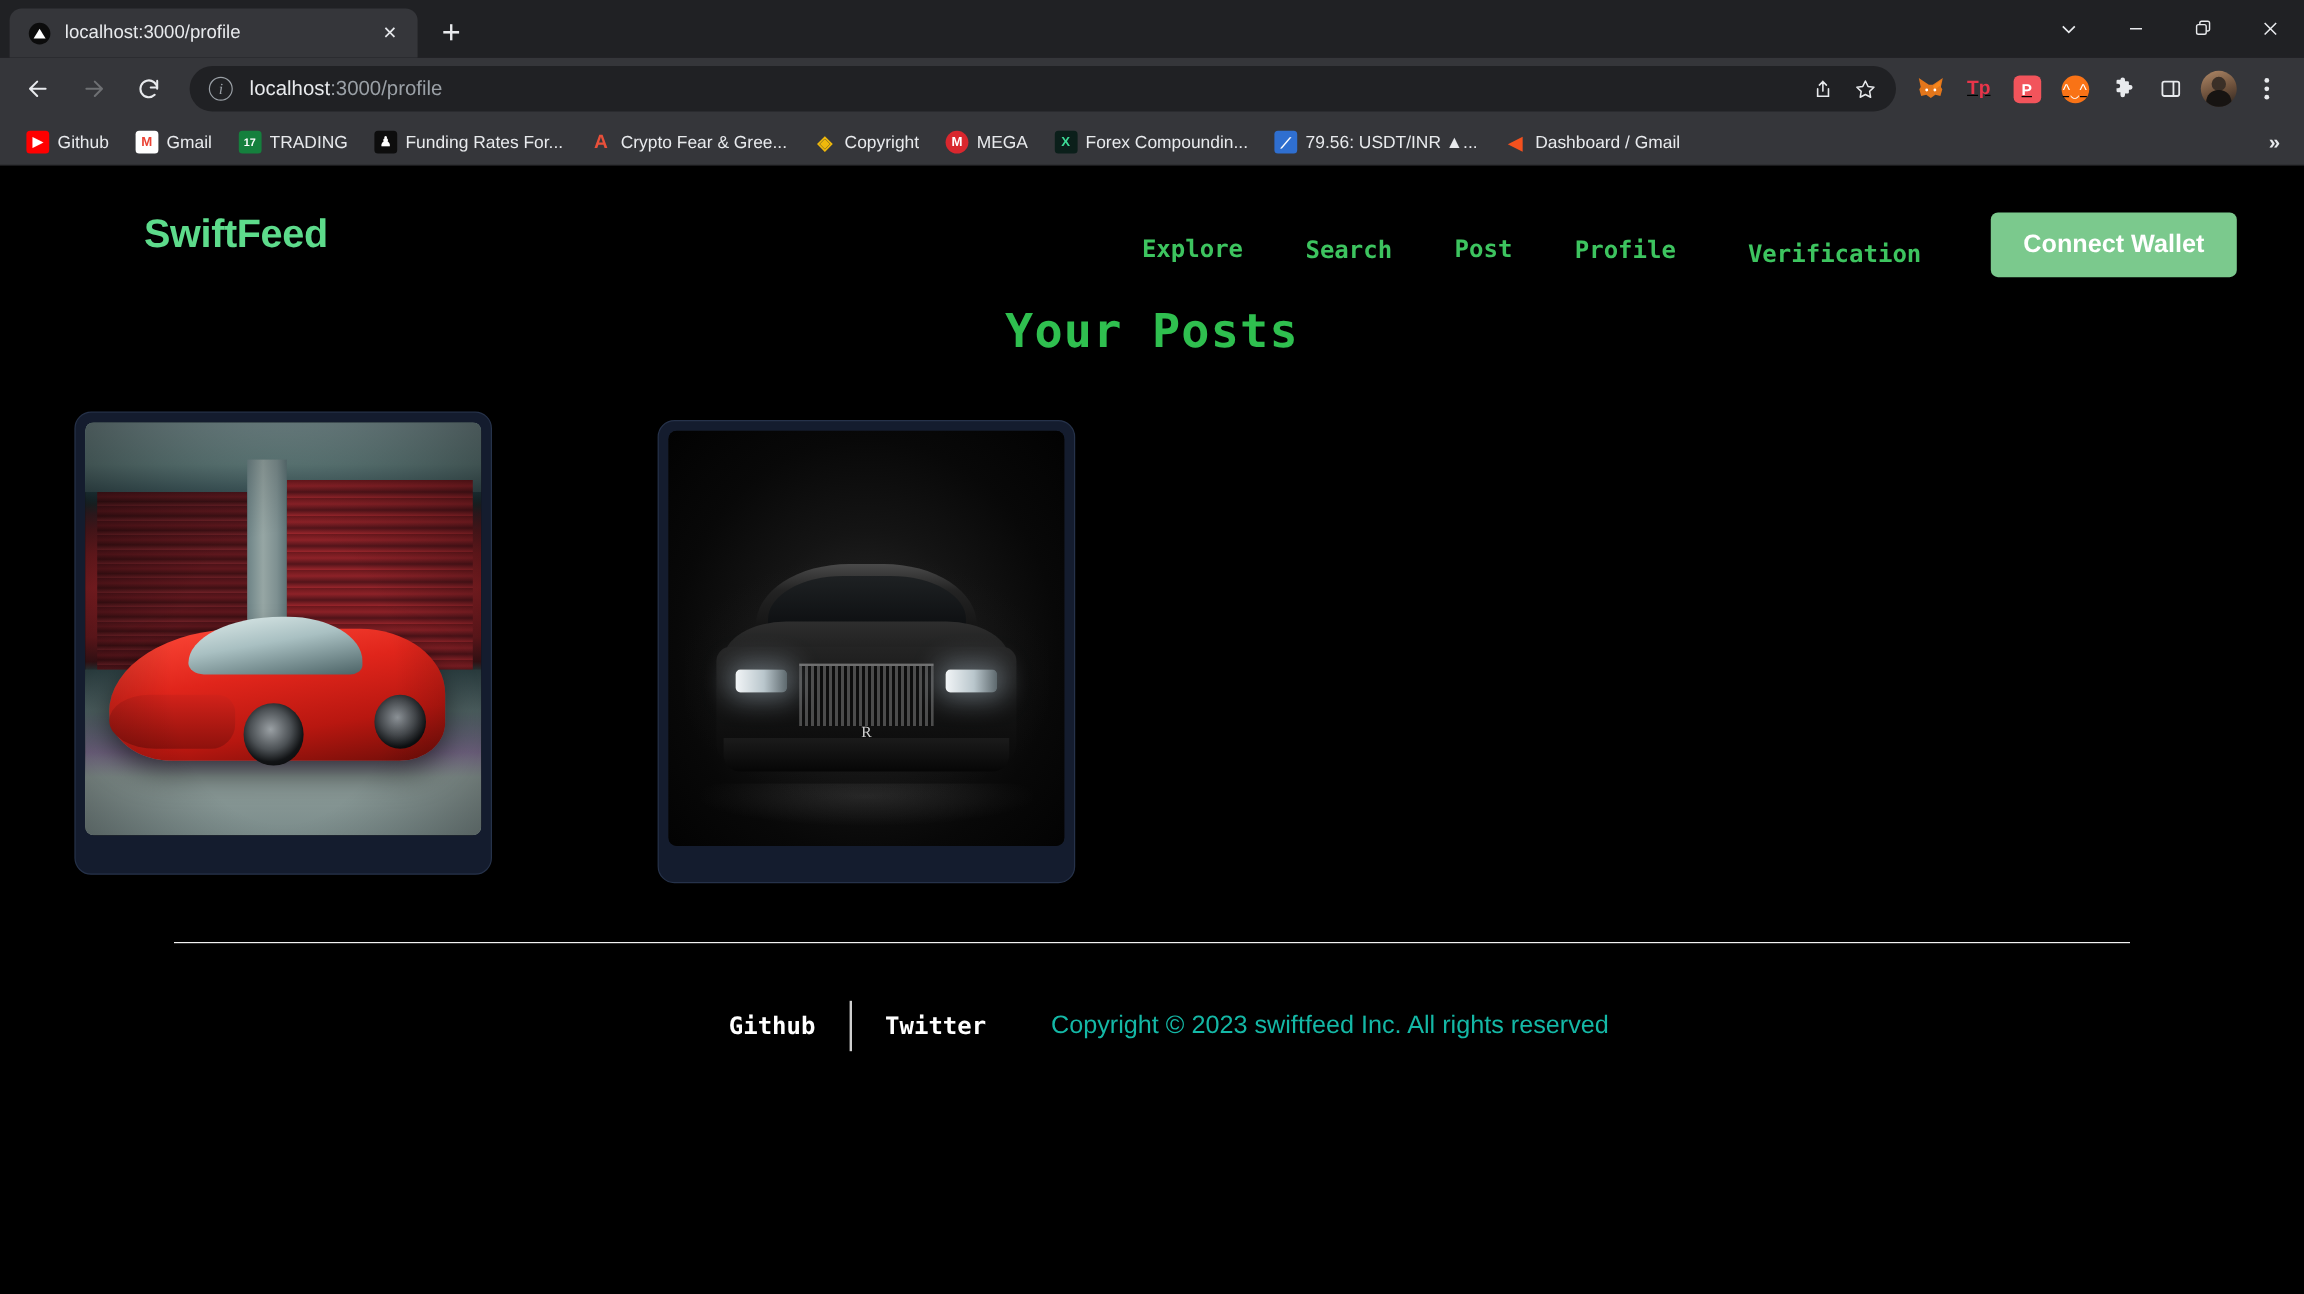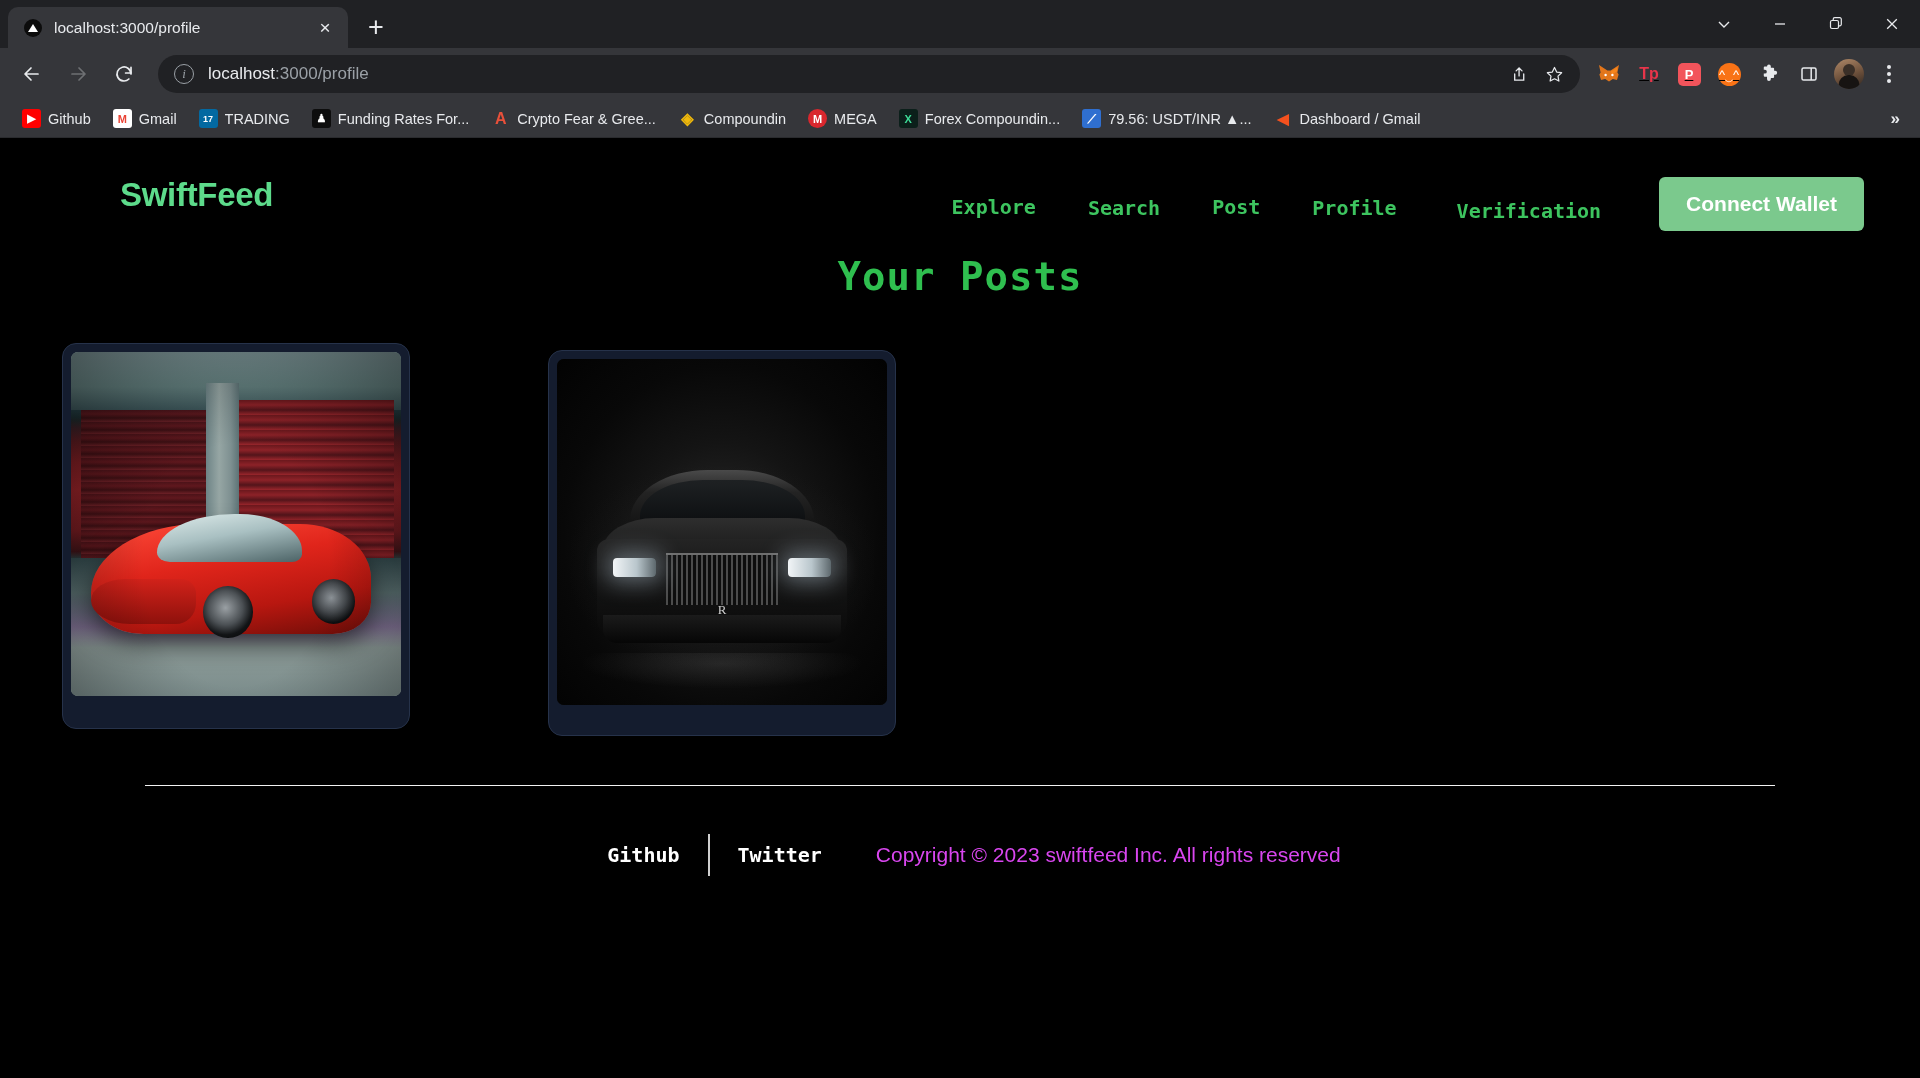--- a/index.html
+++ b/index.html
@@ -315,21 +315,21 @@
     display: flex; align-items: center; justify-content: center;
     gap: 0; margin-top: 48px;
   }
   .footer a {
     color: #fff; font-family: "DejaVu Sans Mono", monospace;
     font-size: 20px; font-weight: bold; text-decoration: none;
     padding: 0 28px;
   }
   .foot-sep { width: 2px; height: 42px; background: #cfcfcf; }
   .copyright {
-    color: #d946ef; font-size: 21px; margin-left: 26px;
+    color: #14b8a6; font-size: 21px; margin-left: 26px;
     font-family: "Liberation Sans", sans-serif;
   }
 </style>
 </head>
 <body>
 
 <div class="browser">
 
   <div class="tabstrip">
     <div class="tab">
@@ -449,34 +449,34 @@
   <div class="bookmarks">
     <div class="bm">
       <span class="bm-ico" style="background:#ff0000;">▶</span>
       <span class="bm-label">Github</span>
     </div>
     <div class="bm">
       <span class="bm-ico" style="background:#fff;color:#ea4335;">M</span>
       <span class="bm-label">Gmail</span>
     </div>
     <div class="bm">
-      <span class="bm-ico" style="background:#0369a1;font-size:9px;">17</span>
+      <span class="bm-ico" style="background:#15803d;font-size:9px;">17</span>
       <span class="bm-label">TRADING</span>
     </div>
     <div class="bm">
       <span class="bm-ico" style="background:#0d0d0d;">♟</span>
       <span class="bm-label">Funding Rates For...</span>
     </div>
     <div class="bm">
       <span class="bm-ico" style="color:#e8503a;font-size:16px;">A</span>
       <span class="bm-label">Crypto Fear &amp; Gree...</span>
     </div>
     <div class="bm">
       <span class="bm-ico" style="color:#f0b90b;font-size:16px;">◈</span>
-      <span class="bm-label">Compoundin</span>
+      <span class="bm-label">Copyright</span>
     </div>
     <div class="bm">
       <span class="bm-ico" style="background:#d9272e;border-radius:50%;">M</span>
       <span class="bm-label">MEGA</span>
     </div>
     <div class="bm">
       <span class="bm-ico" style="background:#0b1f1a;color:#3ddc97;">X</span>
       <span class="bm-label">Forex Compoundin...</span>
     </div>
     <div class="bm">

